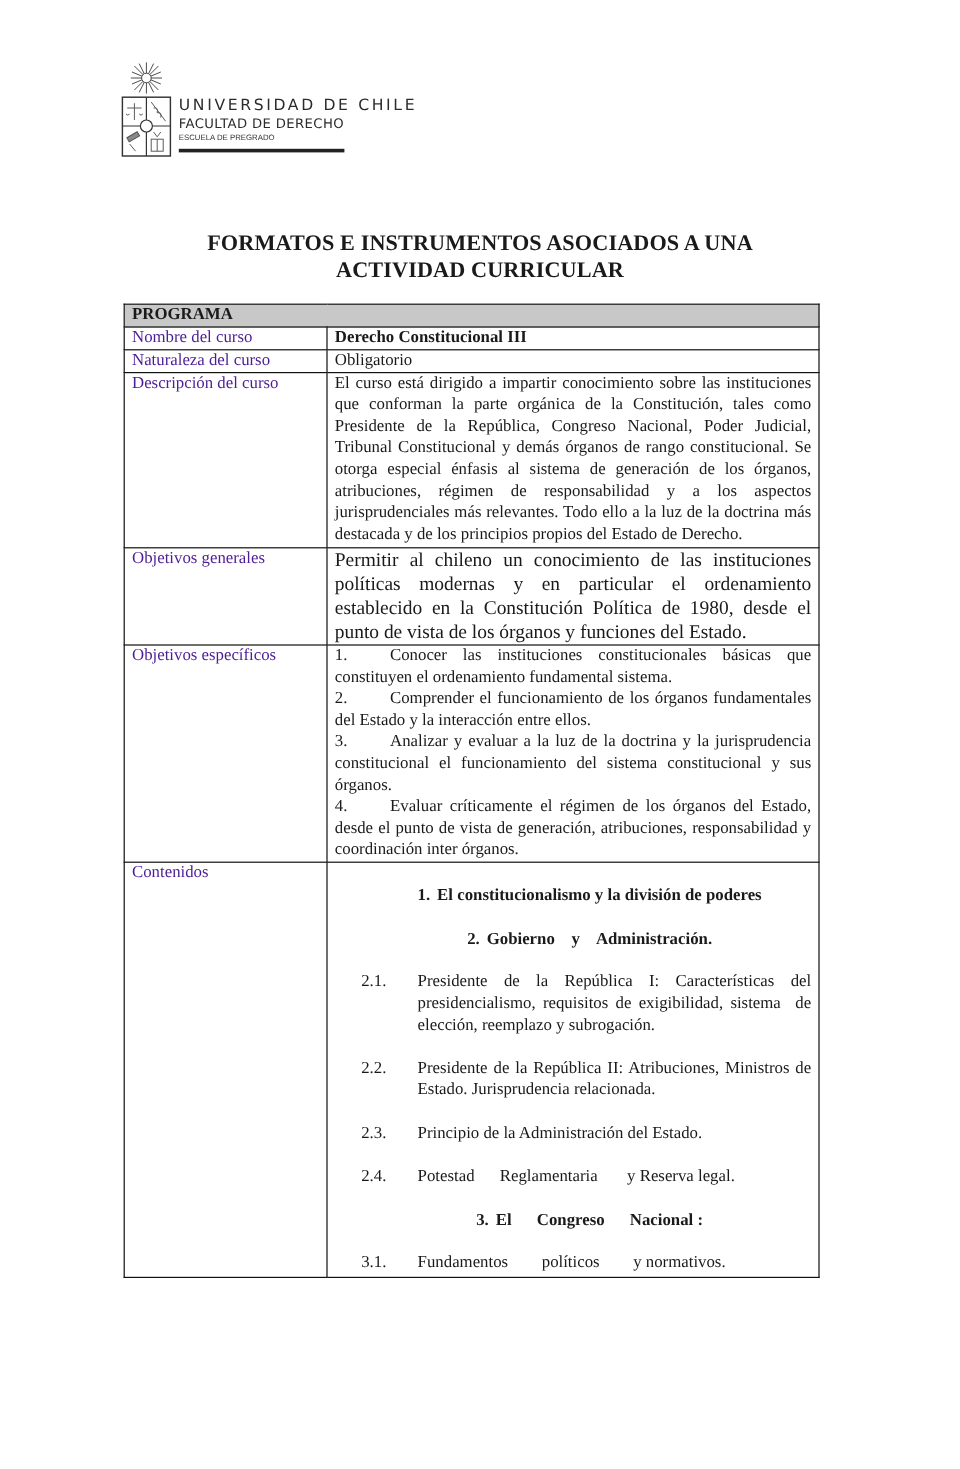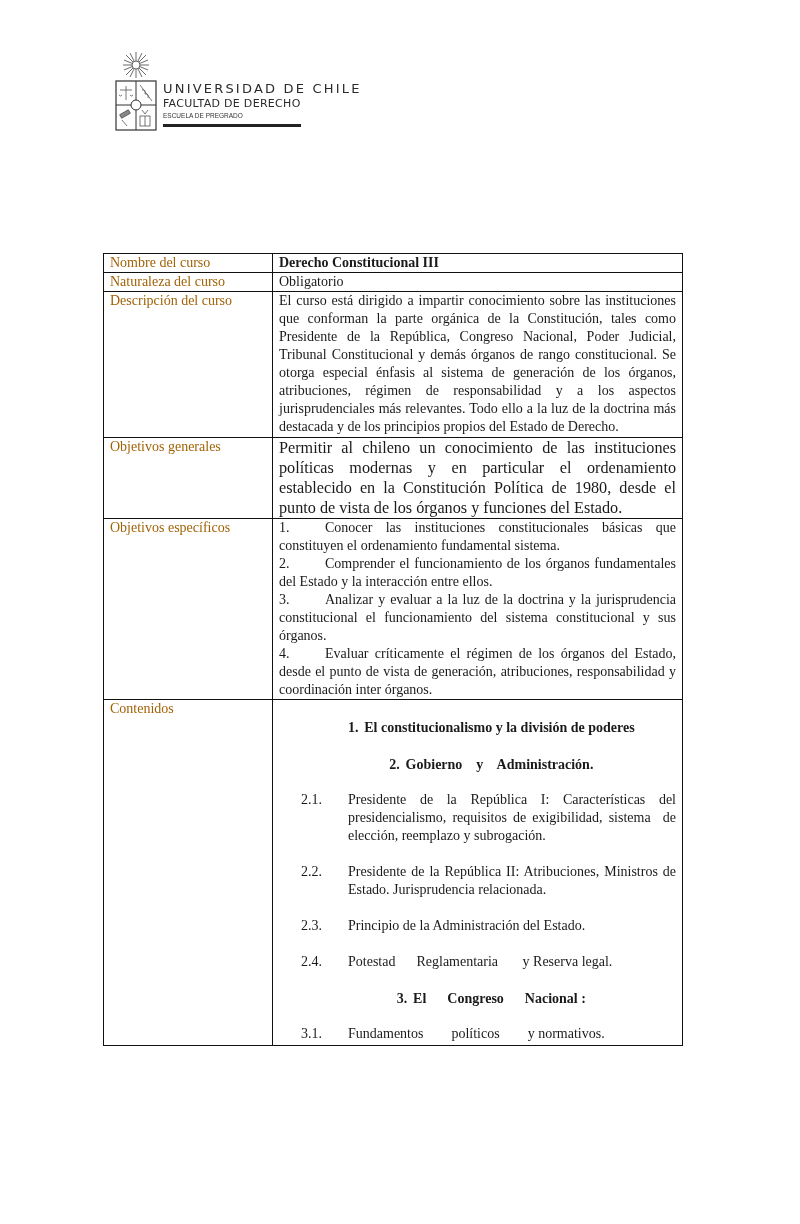--- a/index.html
+++ b/index.html
@@ -1,38 +1,38 @@
 <!DOCTYPE html>
 <html><head>
 <meta charset="utf-8">
 <style>
   html, body { margin: 0; padding: 0; background: #ffffff; }
   body { width: 800px; height: 1224px; position: relative; overflow: hidden;
          font-family: "DejaVu Serif", "Liberation Serif", serif; color: #1a1a1a; }
 
-  .header { position: absolute; left: 113px; top: 50px; width: 200px; height: 80px; }
+  .header { position: absolute; left: 99px; top: 50px; width: 200px; height: 80px; }
   .emblem { position: absolute; left: 0; top: 0; width: 46px; height: 82px; }
   .uni-text { position: absolute; left: 50px; top: 32px; }
   .uni-name { font-family: "DejaVu Sans", "Liberation Sans", sans-serif; font-size: 13px; letter-spacing: 2.2px; color: #2b2b2b; white-space: nowrap; line-height: 14px; }
   .fac-name { font-family: "DejaVu Sans", "Liberation Sans", sans-serif; font-size: 11px; letter-spacing: 0.3px; color: #2b2b2b; white-space: nowrap; line-height: 13px; margin-top: 1px; }
   .esc-name { font-family: Liberation Sans, sans-serif; font-size: 6.5px; color: #333; white-space: nowrap; line-height: 10px; margin-top: 1px; }
   .uni-bar { position: absolute; left: 50px; top: 74px; width: 138px; height: 3px; background: #222; }
 
   .doc-title { position: absolute; left: 100px; top: 192px; width: 600px; text-align: center;
                font-family: "Liberation Serif", "DejaVu Serif", serif; font-weight: bold;
                font-size: 18.5px; line-height: 23px; color: #1a1a1a; letter-spacing: 0.1px; }
 
   table.prog { position: absolute; left: 103px; top: 253px; width: 579px;
                border-collapse: collapse; table-layout: fixed;
                font-family: "Liberation Serif", "DejaVu Serif", serif; font-size: 14px; line-height: 18px; }
   table.prog td { border: 1.5px solid #111; vertical-align: top; padding: 0 6px; }
   table.prog col.c1 { width: 169px; }
   table.prog col.c2 { width: 410px; }
   .hdr-cell { background: #c8c8c8; font-weight: bold; padding-left: 6px !important; height: 17px; }
-  .label-cell { color: #a16207; }
+  .label-cell { color: #4c1d95; }
   .val-bold { font-weight: bold; }
   .justify { text-align: justify; text-align-last: left; }
   .gen-obj { font-size: 16.2px; line-height: 20px; text-align: justify; text-align-last: left; padding-bottom: 18px; }
   .obj-item { text-align: justify; text-align-last: left; }
   .obj-num { display: inline-block; width: 46px; }
 
   .content-cell { padding: 0 6px 0 0 !important; }
   .c-head { font-weight: bold; padding-left: 28px; margin-top: 19px; margin-bottom: 17px; white-space: pre; text-align: center; }
   .c-head .n { display: inline-block; width: 22px; }
   .c-sub { display: flex; padding-left: 28px; margin-bottom: 18px; justify-content: space-between; }
@@ -88,28 +88,33 @@
   </svg>
   <div class="uni-text">
     <div class="uni-name">UNIVERSIDAD DE CHILE</div>
     <div class="fac-name">FACULTAD DE DERECHO</div>
     <div class="esc-name">ESCUELA DE PREGRADO</div>
   </div>
   <div class="uni-bar"></div>
 </div>
 
 <div class="doc-title">
+  <div>FORMATOS E INSTRUMENTOS ASOCIADOS A UNA</div>
+  <div>ACTIVIDAD CURRICULAR</div>
 </div>
 
 <table class="prog">
   <colgroup>
       <col class="c1">
       <col class="c2">
     </colgroup>
   <tbody>
+      <tr>
+    <td colspan="2" class="hdr-cell">PROGRAMA</td>
+  </tr>
   <tr>
     <td class="label-cell">Nombre del curso</td>
     <td class="val-bold">Derecho Constitucional III</td>
   </tr>
   <tr>
     <td class="label-cell">Naturaleza del curso</td>
     <td>Obligatorio</td>
   </tr>
   <tr>
     <td class="label-cell">Descripción del curso</td>

